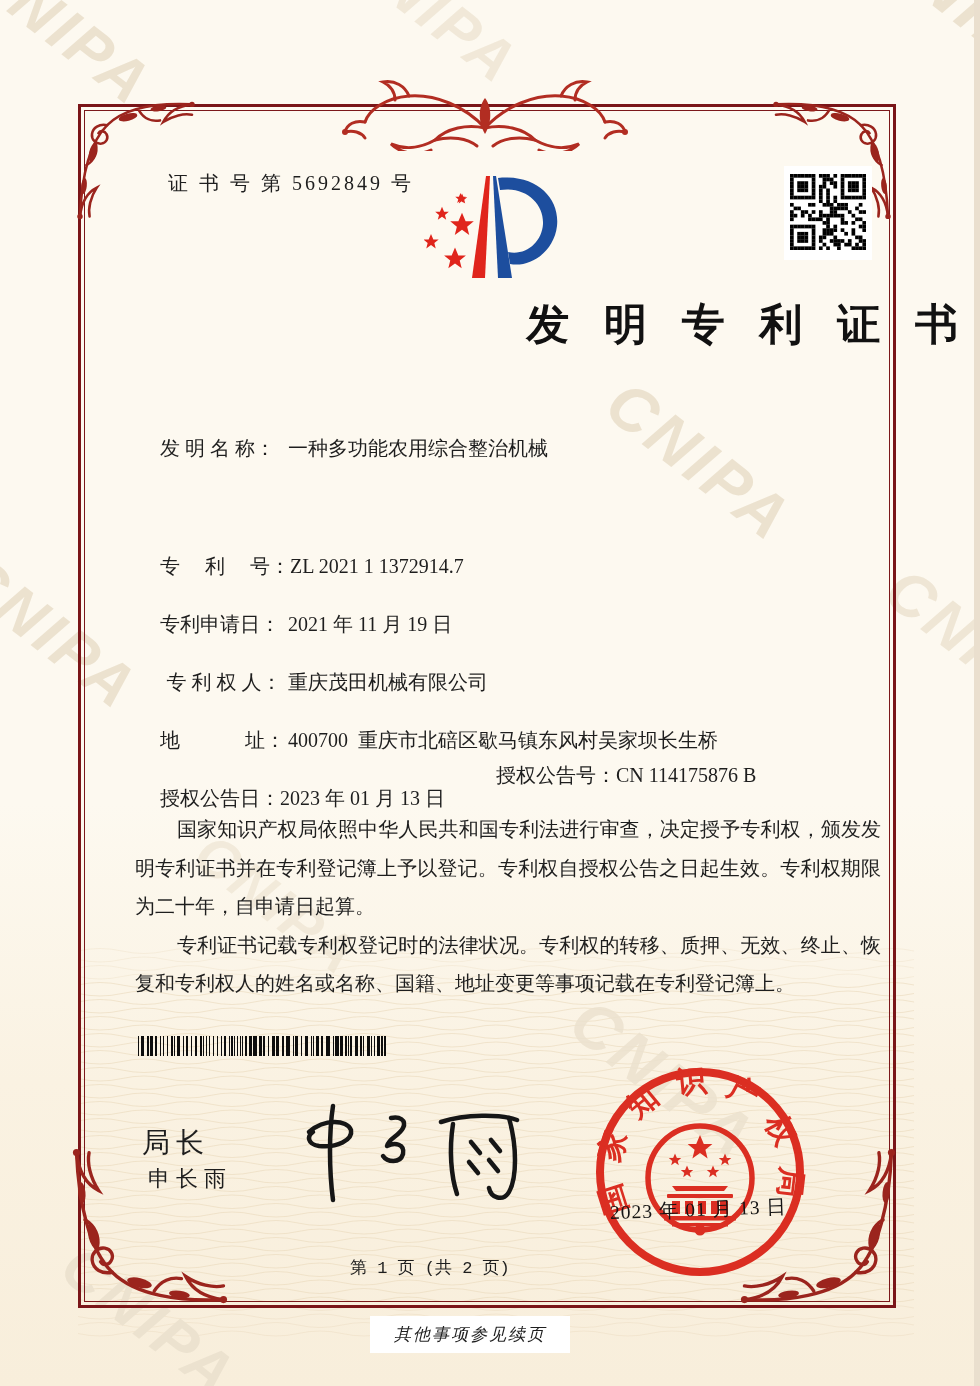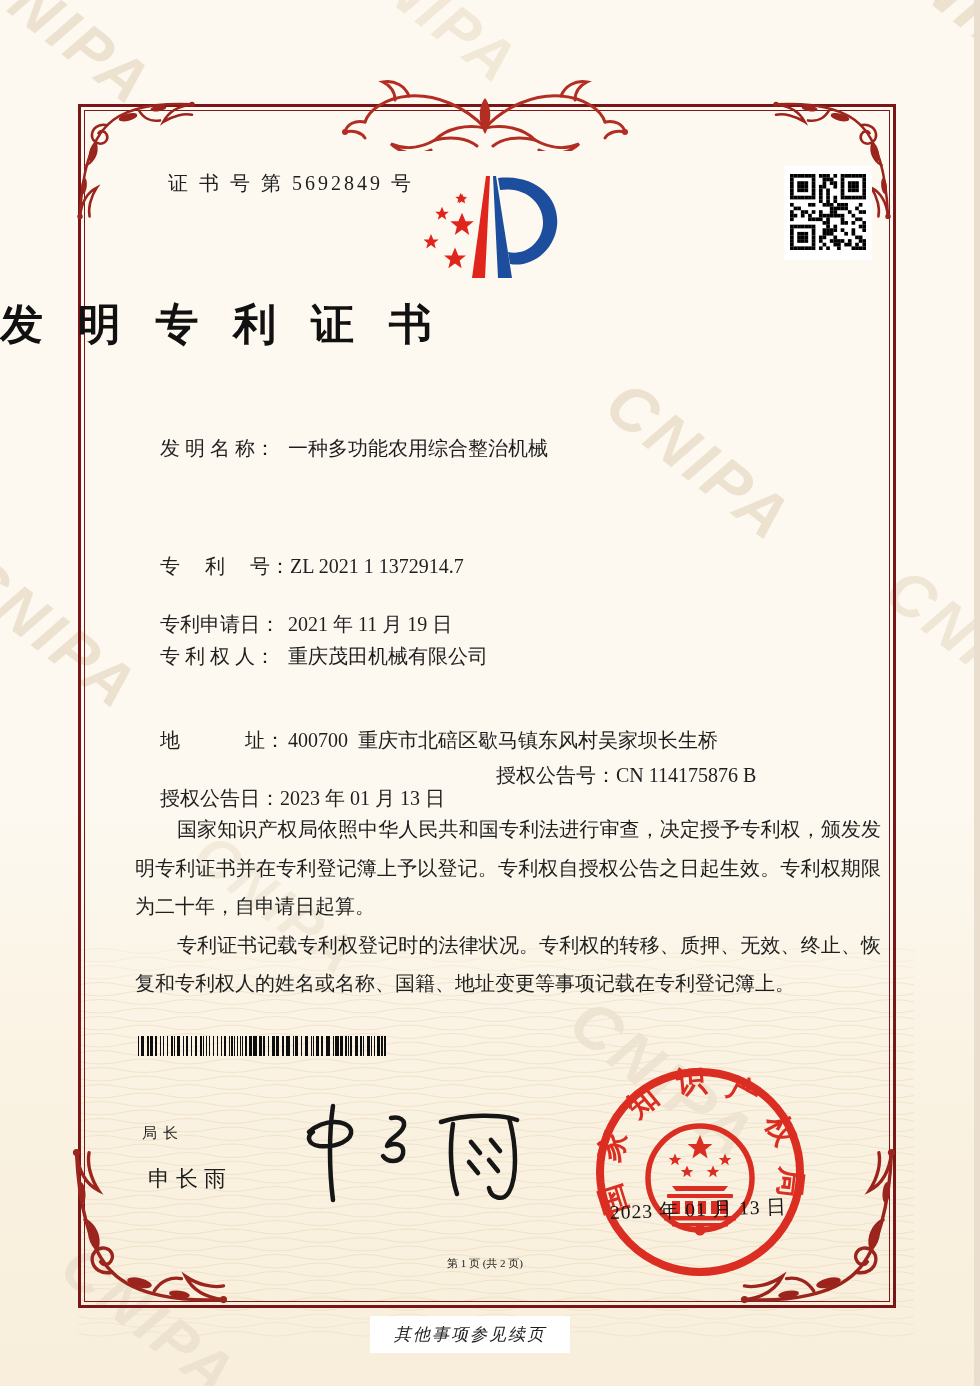--- a/index.html
+++ b/index.html
@@ -28,50 +28,50 @@
 
   .ornament{position:absolute;z-index:4;}
 
   .cert-no{position:absolute;left:126px;top:170px;font-size:20px;letter-spacing:3px;z-index:10;margin-left:42px;}
 
   .logo{position:absolute;left:424px;top:168px;z-index:10;}
   .qr-pad{position:absolute;left:784px;top:166px;width:88px;height:94px;background:#ffffff;z-index:10;}
   .qr-pad svg{position:absolute;left:6px;top:8px;}
 
   .title{
-    position:absolute;left:0;top:296px;width:970px;text-align:left;
+    position:absolute;left:0;top:296px;width:970px;text-align:right;
     font-size:43px;font-weight:bold;letter-spacing:12px;color:#111;z-index:10;
   }
 
   .field-row{position:absolute;left:140px;font-size:20px;z-index:10;white-space:pre;}
   .field-label{display:inline-block;min-width:128px;white-space:pre;}
   .field-value{white-space:pre;}
 
   .grant-row{position:absolute;left:140px;top:762px;font-size:20px;z-index:10;white-space:pre;}
   .grant-no{position:absolute;left:356px;top:0;white-space:pre;}
 
   .paragraphs{
     position:absolute;left:135px;top:810px;width:746px;z-index:10;
     font-size:20px;line-height:38.5px;text-align:justify;
   }
   .paragraphs p{margin:0;text-indent:2.1em;white-space:normal;}
 
   #barcode{position:absolute;left:138px;top:1036px;z-index:10;}
 
-  .director-title{position:absolute;left:142px;top:1124px;font-size:15px;letter-spacing:6px;z-index:10;}
+  .director-title{position:absolute;left:142px;top:1124px;font-size:28px;letter-spacing:6px;z-index:10;}
   .director-name{position:absolute;left:148px;top:1164px;font-size:22px;letter-spacing:6px;z-index:10;}
   .signature{position:absolute;left:295px;top:1092px;z-index:10;}
 
   .seal{position:absolute;left:580px;top:1052px;z-index:40;opacity:.95;}
   .seal-date{
     position:absolute;left:610px;top:1196px;font-size:19.5px;letter-spacing:1px;color:#141414;
     transform:rotate(-2deg);z-index:50;white-space:pre;
   }
 
-  .page-number{position:absolute;left:350px;top:1256px;width:270px;text-align:center;font-size:11px;z-index:10;white-space:pre;}
+  .page-number{position:absolute;left:350px;top:1256px;width:270px;text-align:left;font-size:17px;z-index:10;white-space:pre;font-family:Liberation Mono, monospace;}
   .continuation-note{
     position:absolute;left:470px;top:1316px;transform:translateX(-50%);
     background:#ffffff;padding:7px 24px;font-size:17px;letter-spacing:2px;z-index:30;white-space:pre;font-style:italic;
   }
 </style>
 </head>
 <body>
 
 <div class="page">
 
@@ -453,21 +453,21 @@
 
   <div class="field-row" style="top:412px;">
     <span class="field-label">发 明 名 称：</span><span class="field-value">一种多功能农用综合整治机械</span>
   </div>
   <div class="field-row" style="top:530px;">
     <span class="field-label">专　 利　 号：</span><span class="field-value">ZL 2021 1 1372914.7</span>
   </div>
   <div class="field-row" style="top:588px;">
     <span class="field-label">专利申请日：</span><span class="field-value">2021 年 11 月 19 日</span>
   </div>
-  <div class="field-row" style="top:620px;">
+  <div class="field-row" style="top:646px;text-align:center;">
     <span class="field-label">专 利 权 人：</span><span class="field-value">重庆茂田机械有限公司</span>
   </div>
   <div class="field-row" style="top:704px;">
     <span class="field-label">地　　　 址：</span><span class="field-value">400700  重庆市北碚区歇马镇东风村吴家坝长生桥</span>
   </div>
 
   <div class="grant-row">
     <span>授权公告日：</span><span>2023 年 01 月 13 日</span>
     <span class="grant-no"><span>授权公告号：</span><span>CN 114175876 B</span></span>
   </div>

